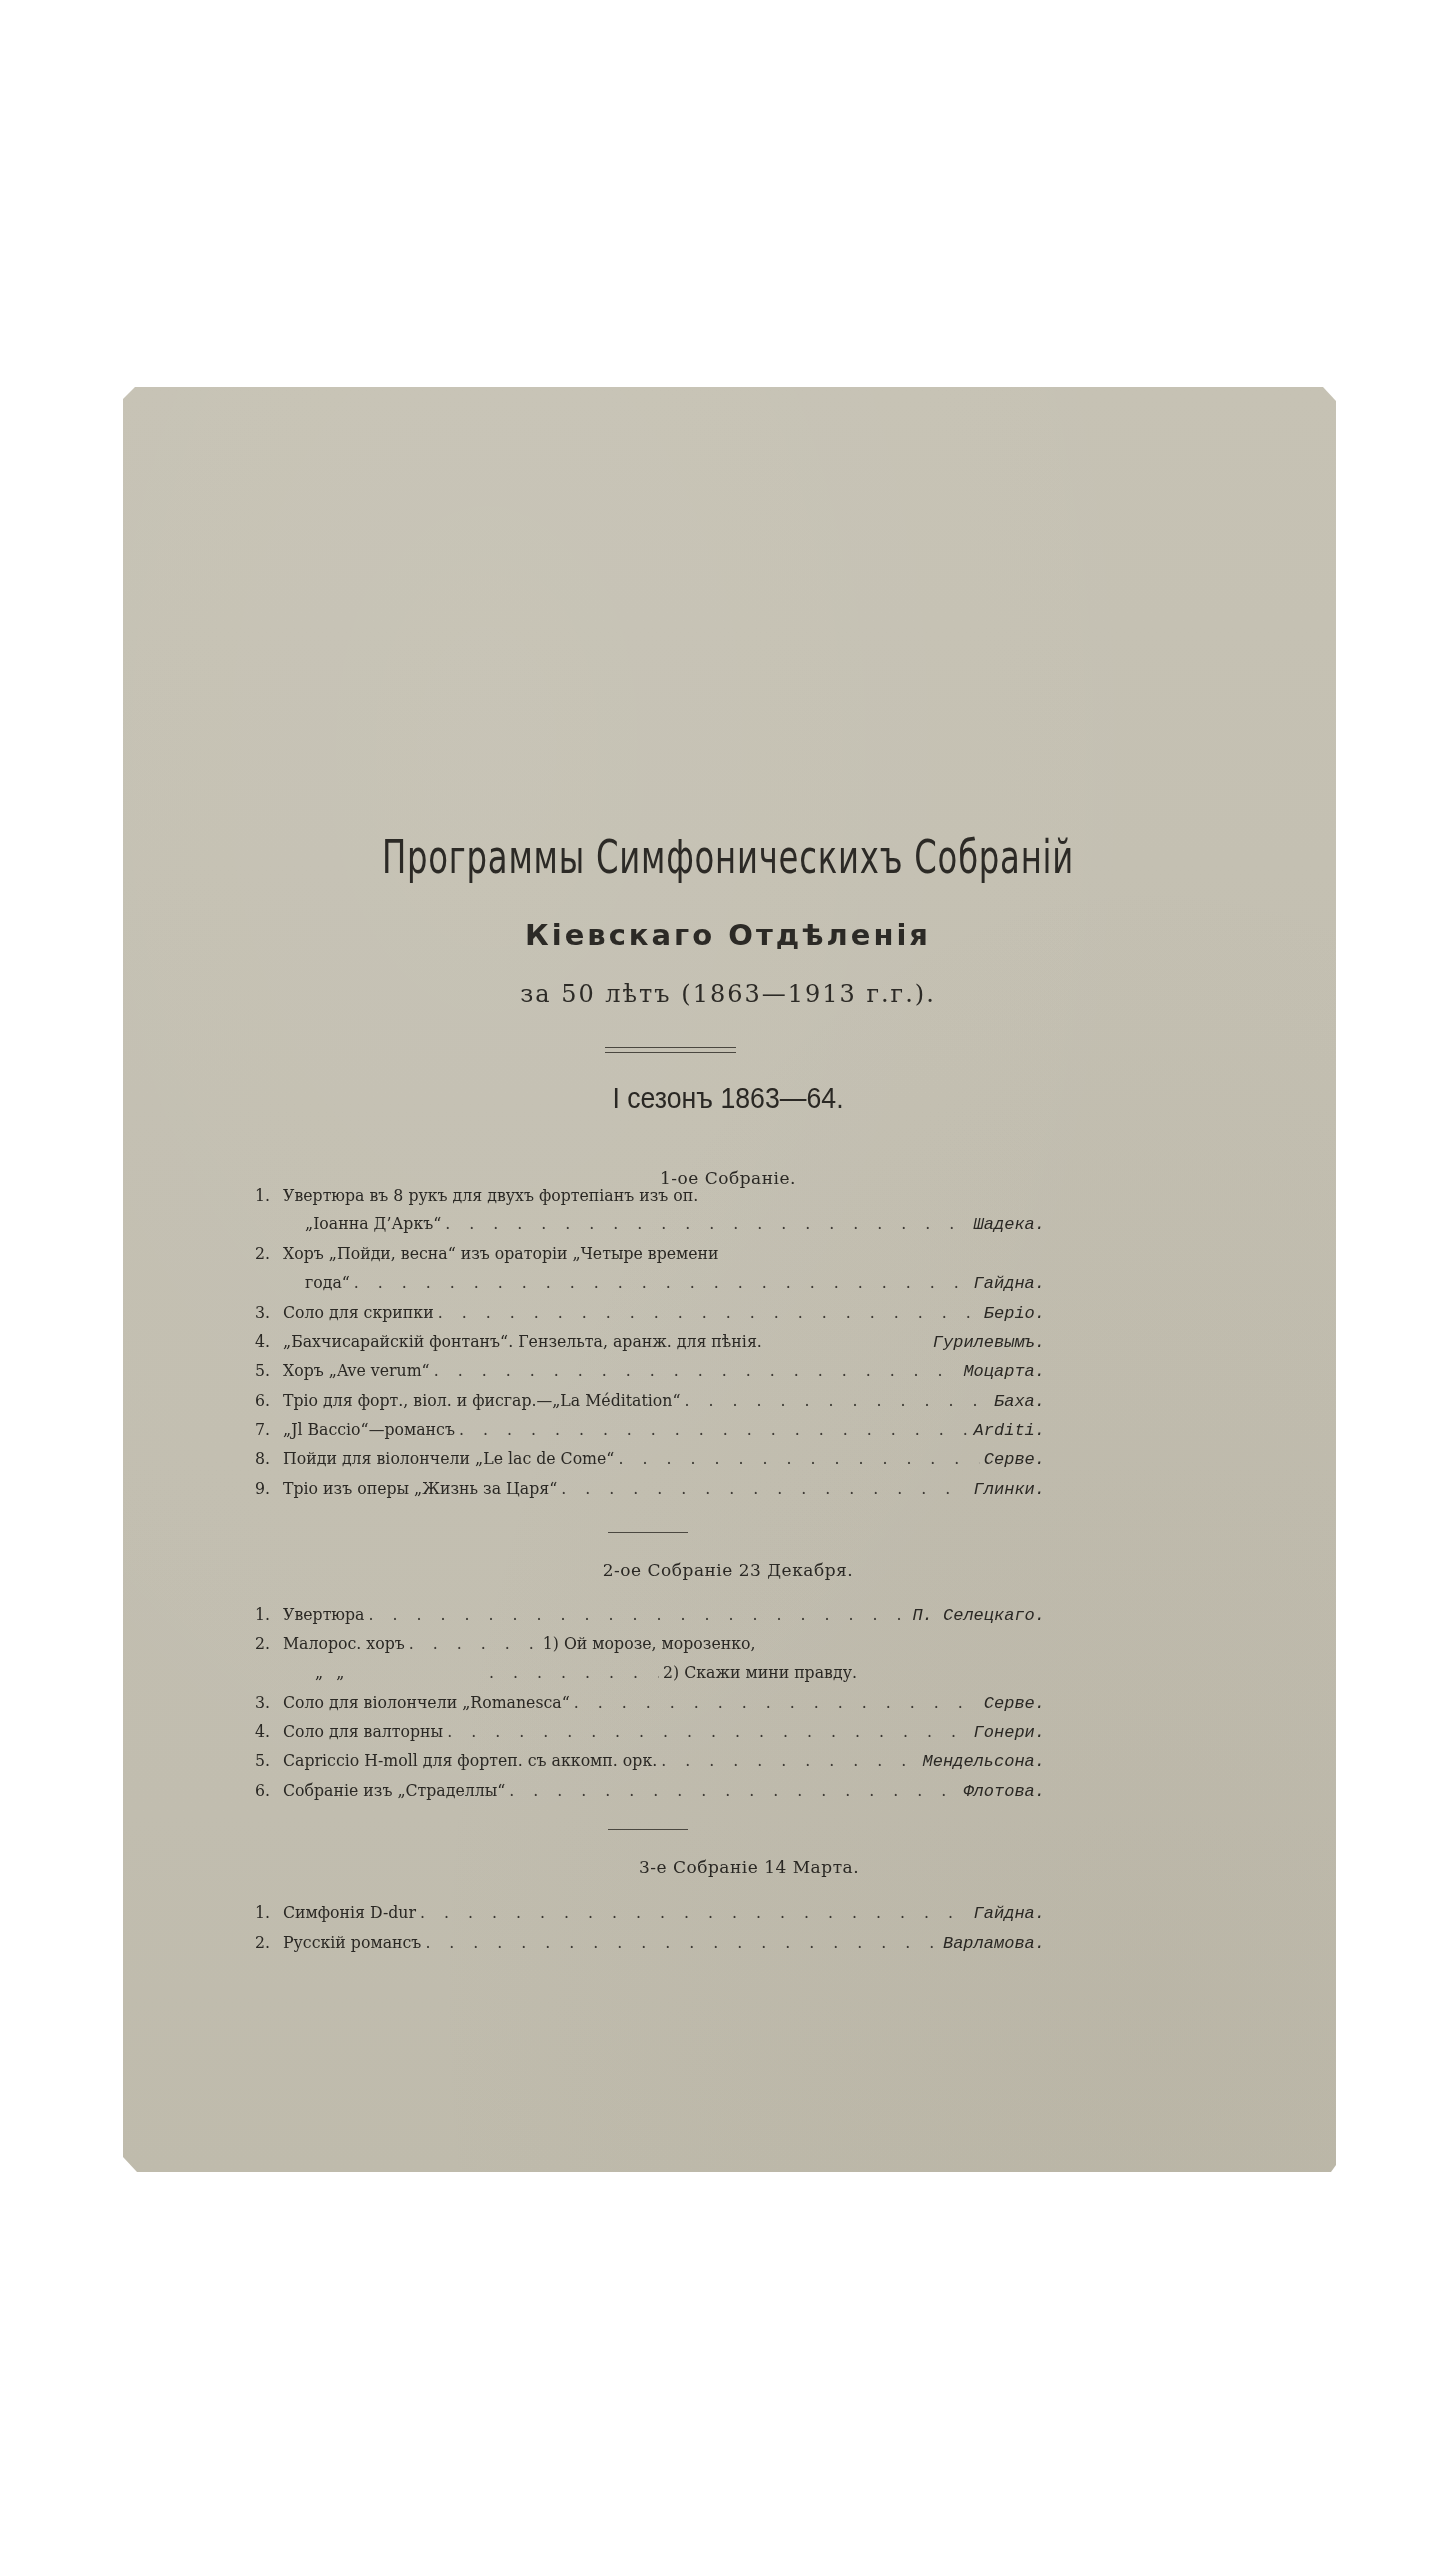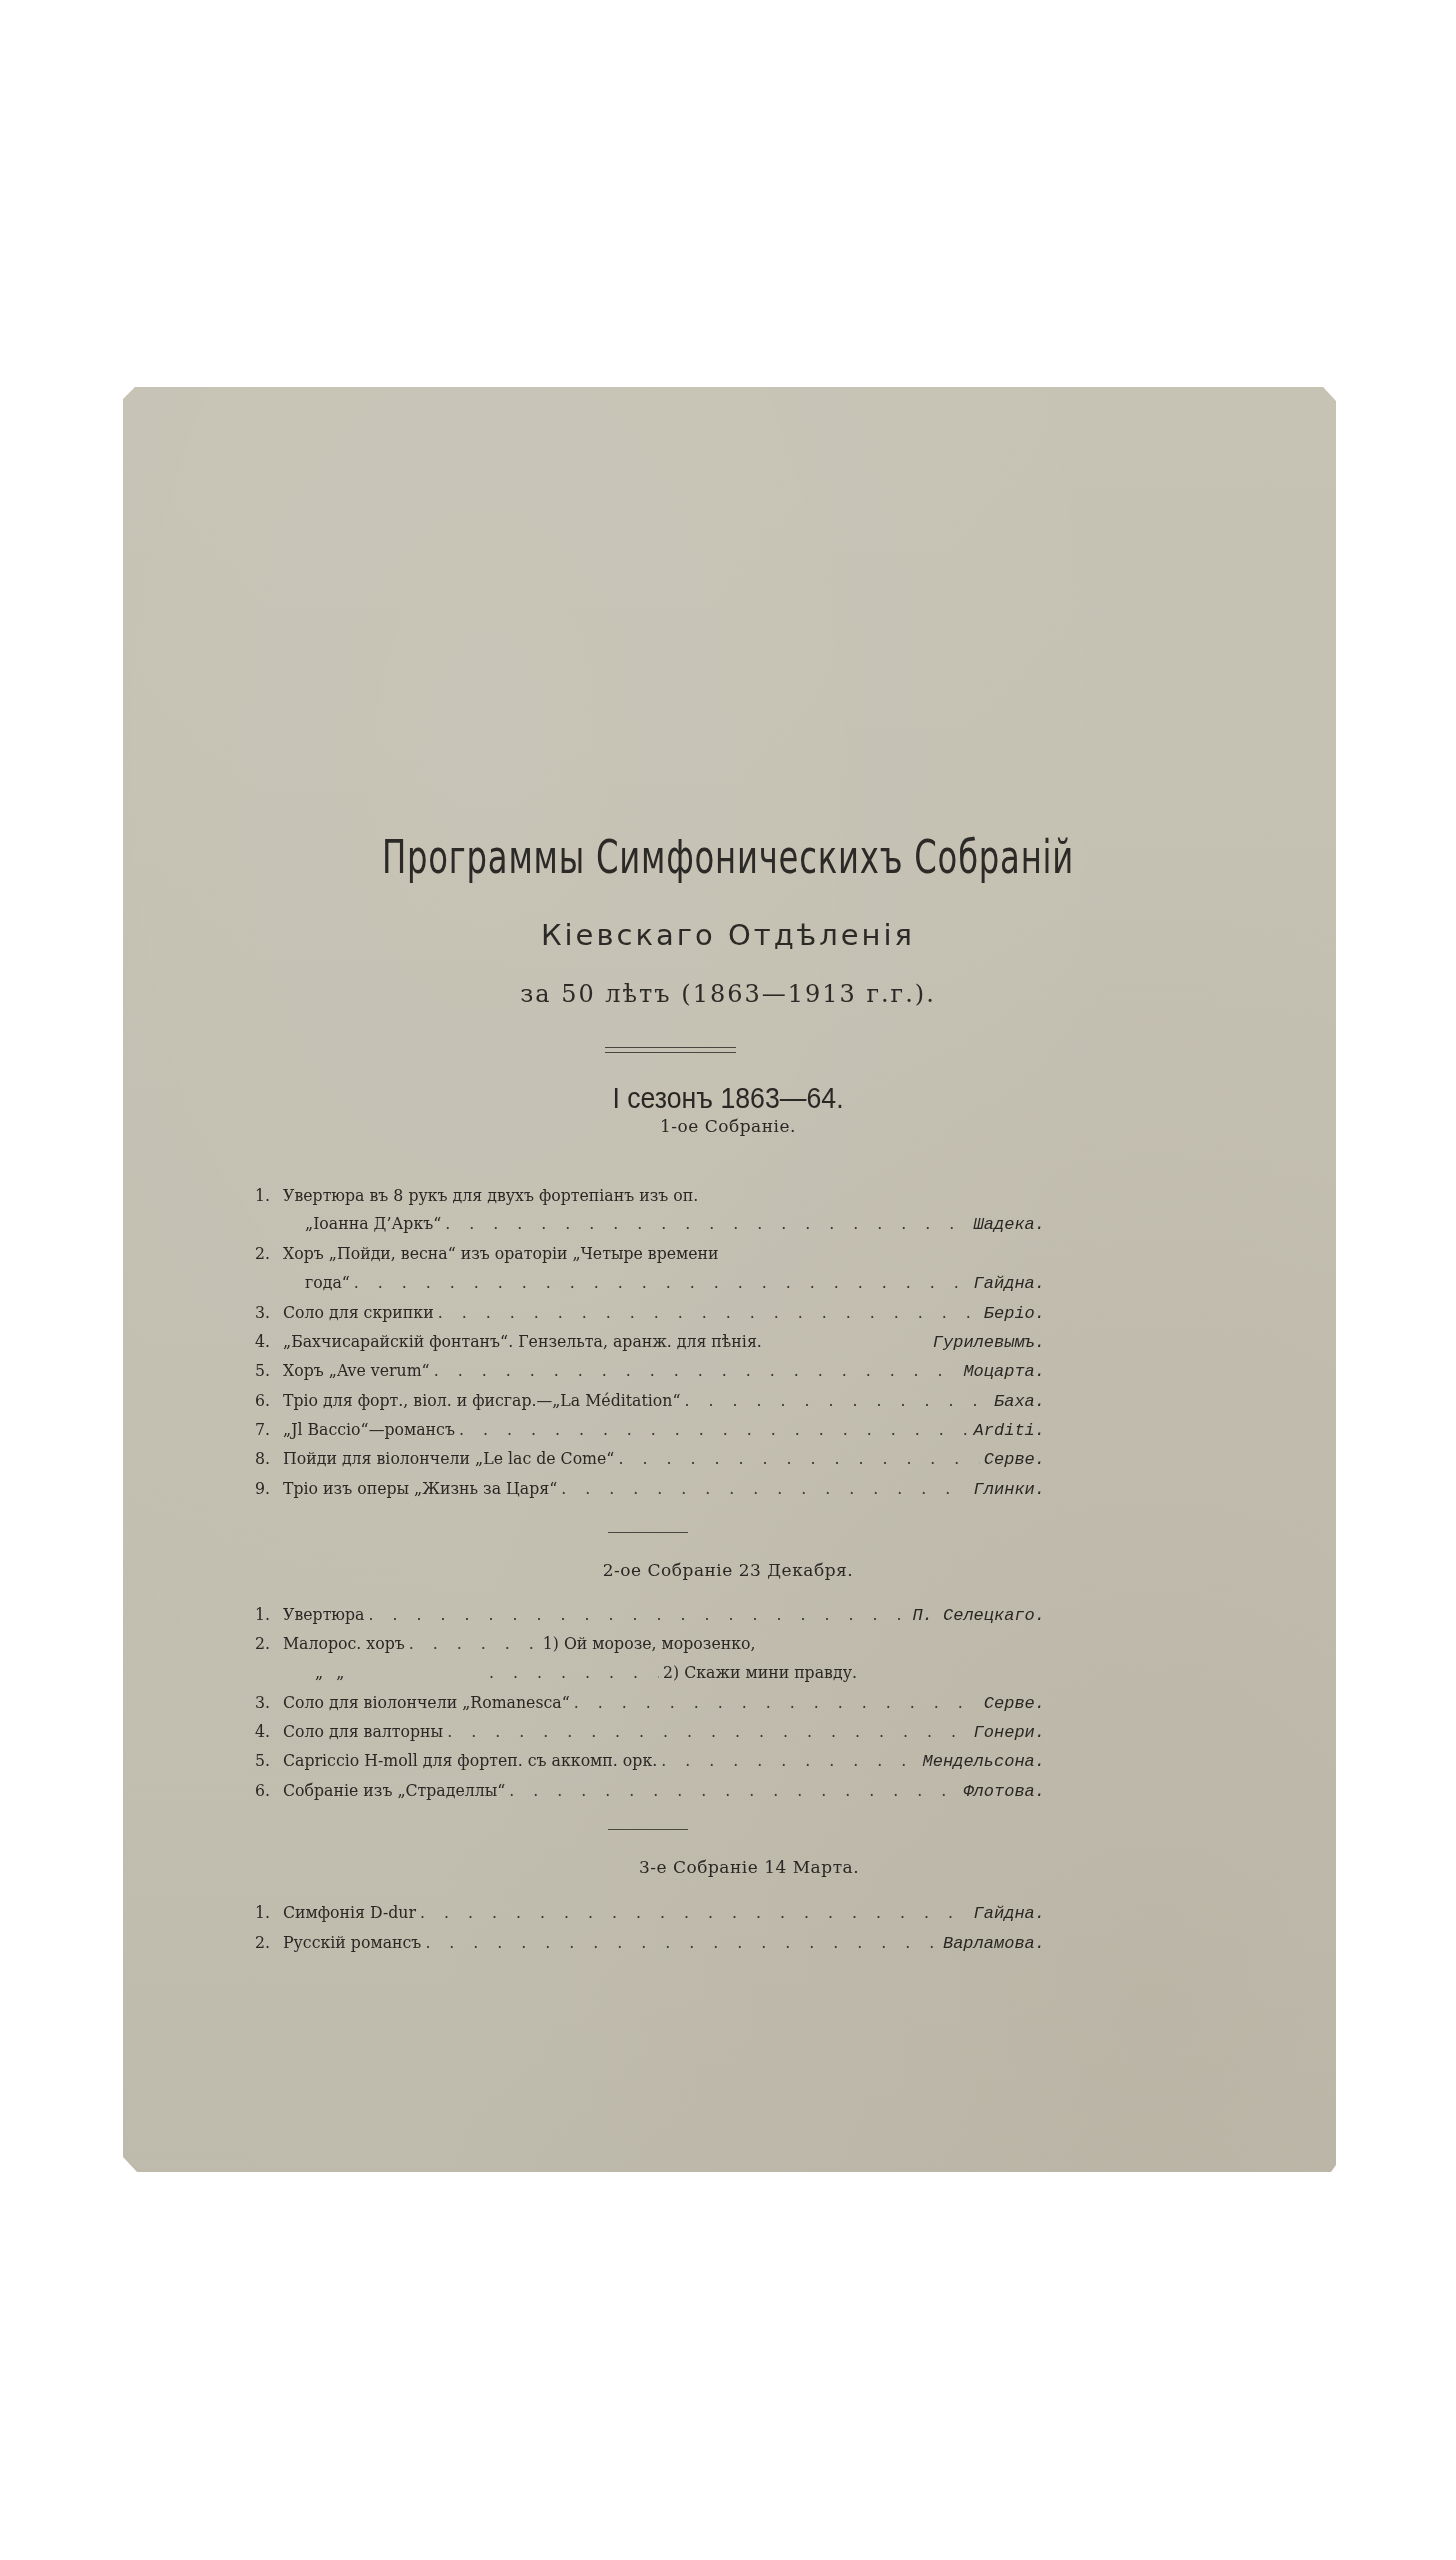--- a/index.html
+++ b/index.html
@@ -18,21 +18,21 @@
                radial-gradient(ellipse at 85% 90%, rgba(120,110,90,0.08), rgba(0,0,0,0) 50%);
     pointer-events:none;
   }
   .abs { position:absolute; white-space:nowrap; }
   .center { left:0; width:1456px; text-align:center; }
   .title1 {
     top:830px; font-family:"DejaVu Sans Condensed","DejaVu Sans", sans-serif; font-weight:normal;
     font-size:46px; letter-spacing:1px; transform:scaleX(0.78); transform-origin:center; color:#2c2a26;
   }
   .title2 {
-    top:918px; font-family:"DejaVu Sans", sans-serif; font-size:29px; letter-spacing:3px; font-weight:400; color:#2c2a26;
+    top:918px; font-family:"DejaVu Sans", sans-serif; font-size:29px; letter-spacing:3px; font-weight:700; color:#2c2a26;
   }
   .title3 {
     top:980px; font-family:"DejaVu Serif", serif; font-size:24px; letter-spacing:2px; color:#2c2a26;
   }
   .double-rule { position:absolute; left:605px; width:131px; top:1047px; height:6px;
     border-top:1.5px solid #4a4740; border-bottom:1.5px solid #4a4740; box-sizing:border-box; }
   .season {
     top:1082px; font-family:"Liberation Sans", sans-serif; font-size:29px; transform:scaleX(0.92); transform-origin:center;
   }
   .section-head { font-family:"DejaVu Serif", serif; font-size:17px; letter-spacing:0.5px; }
@@ -52,21 +52,21 @@
 <body>
 
 <div class="paper"></div>
 
 <div class="abs center title1">Программы Симфоническихъ Собраній</div>
 <div class="abs center title2">Кіевскаго Отдѣленія</div>
 <div class="abs center title3">за 50 лѣтъ (1863—1913 г.г.).</div>
 <div class="double-rule"></div>
 <div class="abs center season">I сезонъ 1863—64.</div>
 
-<div class="abs center section-head" style="top:1116px;">1-ое Собраніе.</div>
+<div class="abs center section-head" style="top:1168px;">1-ое Собраніе.</div>
 
 <div class="row" style="top:1181px;">
   <span class="num">1.</span>
   <span class="txt">Увертюра въ 8 рукъ для двухъ фортепіанъ изъ оп.</span>
 </div>
 <div class="row" style="top:1209px;">
   <span class="txt cont">„Іоанна Д’Аркъ“</span>
   <span class="dots"></span>
   <span class="comp">Шадека.</span>
 </div>

